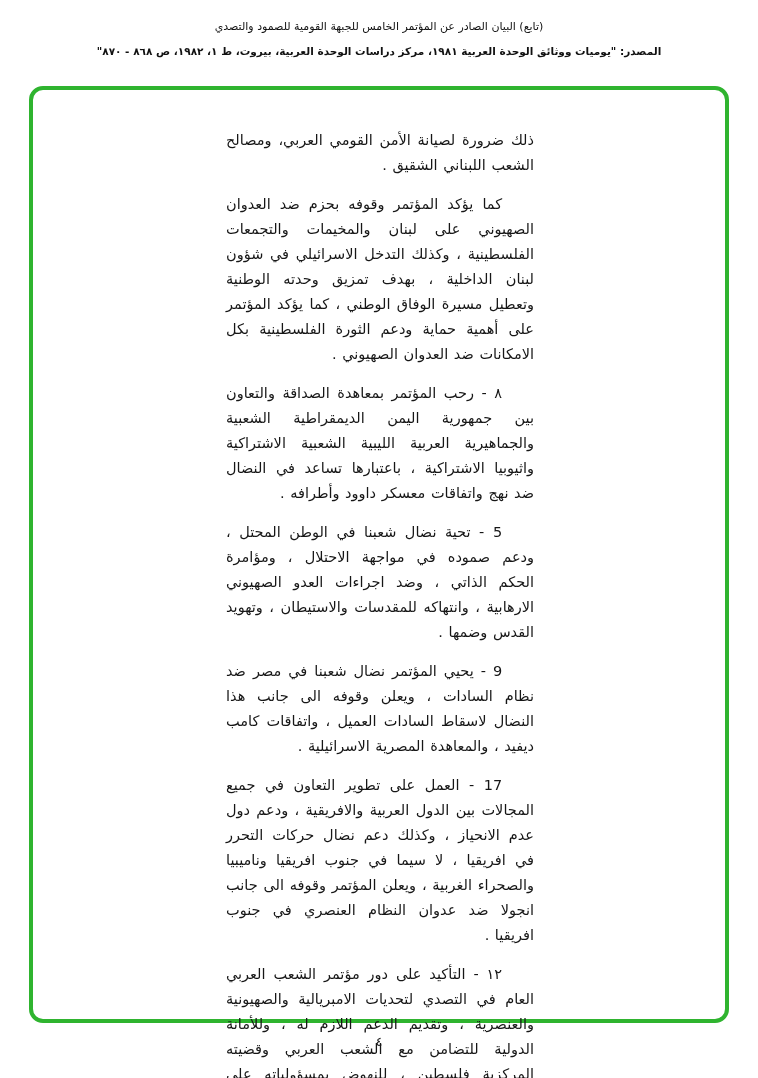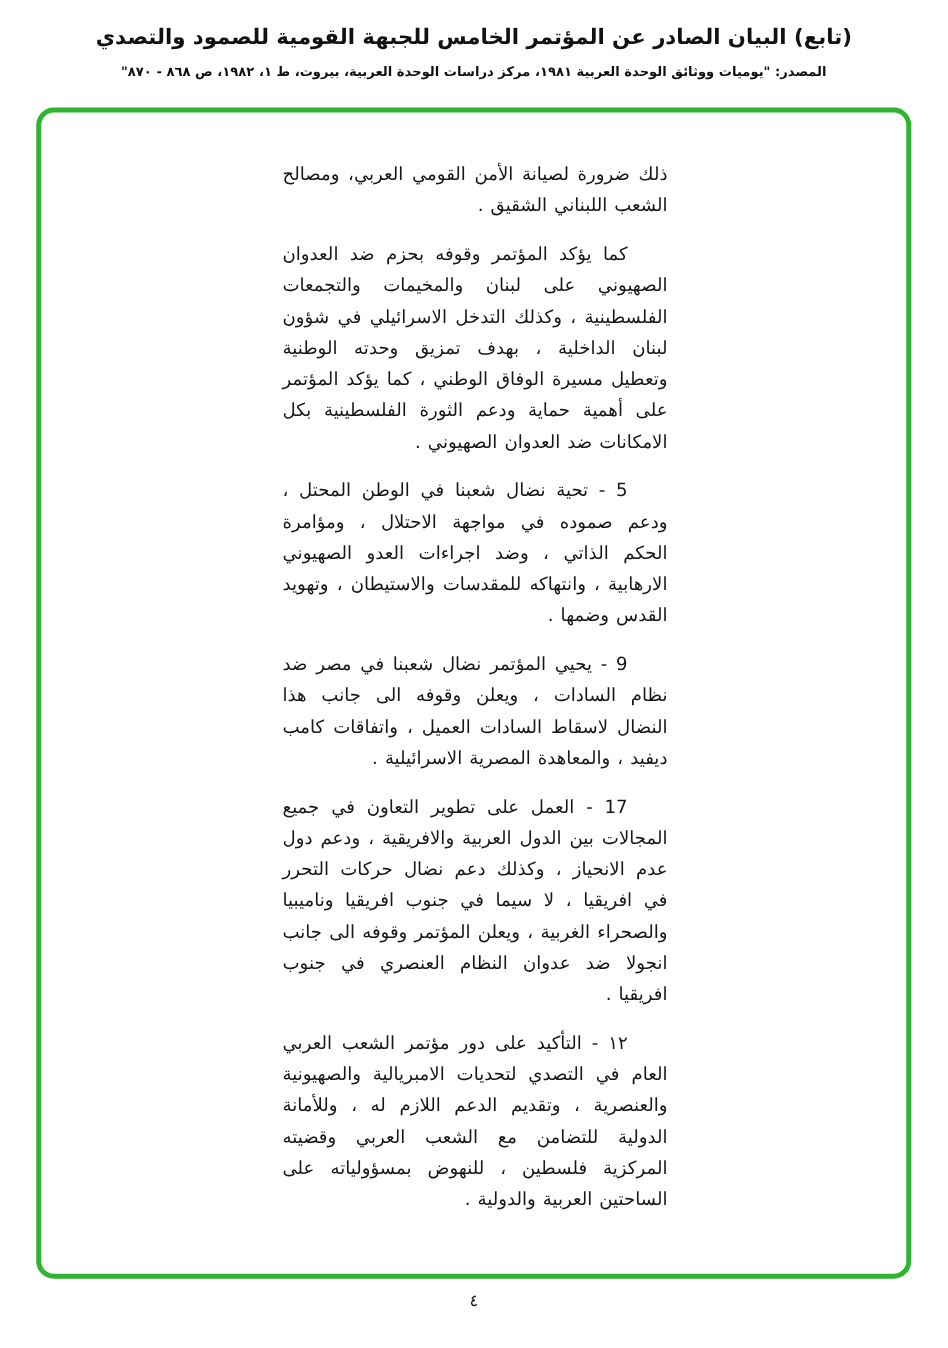--- a/index.html
+++ b/index.html
@@ -22,22 +22,22 @@
   .doc-header {
     position: absolute;
     top: 20px;
     left: 0;
     width: 758px;
     direction: rtl;
     text-align: center;
     color: #111111;
   }
   .doc-title {
-    font-size: 17px;
-    font-weight: bold;
+    font-size: 11px;
+    font-weight: normal;
     letter-spacing: 0;
   }
   .doc-source {
     margin-top: 12px;
     font-size: 10.5px;
     font-weight: bold;
     color: #111111;
   }
 
   
@@ -92,20 +92,21 @@
   <div class="doc-header">
     <div class="doc-title">(تابع) البيان الصادر عن المؤتمر الخامس للجبهة القومية للصمود والتصدي</div>
     <div class="doc-source">المصدر:  "يوميات ووثائق الوحدة العربية ١٩٨١، مركز دراسات الوحدة العربية، بيروت، ط ١، ١٩٨٢، ص ٨٦٨ - ٨٧٠"</div>
   </div>
 
   <div class="green-frame"></div>
 
   <div class="doc-body">
     <p>ذلك ضرورة لصيانة الأمن القومي العربي، ومصالح الشعب اللبناني الشقيق .</p>
     <p class="indent">كما يؤكد المؤتمر وقوفه بحزم ضد العدوان الصهيوني على لبنان والمخيمات والتجمعات الفلسطينية ، وكذلك التدخل الاسرائيلي في شؤون لبنان الداخلية ، بهدف تمزيق وحدته الوطنية وتعطيل مسيرة الوفاق الوطني ، كما يؤكد المؤتمر على أهمية حماية ودعم الثورة الفلسطينية بكل الامكانات ضد العدوان الصهيوني .</p>
+    <p class="indent">٨ - رحب المؤتمر بمعاهدة الصداقة والتعاون بين جمهورية اليمن الديمقراطية الشعبية والجماهيرية العربية الليبية الشعبية الاشتراكية واثيوبيا الاشتراكية ، باعتبارها تساعد في النضال ضد نهج واتفاقات معسكر داوود وأطرافه .</p>
     <p class="indent">5 - تحية نضال شعبنا في الوطن المحتل ، ودعم صموده في مواجهة الاحتلال ، ومؤامرة الحكم الذاتي ، وضد اجراءات العدو الصهيوني الارهابية ، وانتهاكه للمقدسات والاستيطان ، وتهويد القدس وضمها .</p>
     <p class="indent">9 - يحيي المؤتمر نضال شعبنا في مصر ضد نظام السادات ، ويعلن وقوفه الى جانب هذا النضال لاسقاط السادات العميل ، واتفاقات كامب ديفيد ، والمعاهدة المصرية الاسرائيلية .</p>
     <p class="indent">17 - العمل على تطوير التعاون في جميع المجالات بين الدول العربية والافريقية ، ودعم دول عدم الانحياز ، وكذلك دعم نضال حركات التحرر في افريقيا ، لا سيما في جنوب افريقيا وناميبيا والصحراء الغربية ، ويعلن المؤتمر وقوفه الى جانب انجولا ضد عدوان النظام العنصري في جنوب افريقيا .</p>
     <p class="indent">١٢ - التأكيد على دور مؤتمر الشعب العربي العام في التصدي لتحديات الامبريالية والصهيونية والعنصرية ، وتقديم الدعم اللازم له ، وللأمانة الدولية للتضامن مع الشعب العربي وقضيته المركزية فلسطين ، للنهوض بمسؤولياته على الساحتين العربية والدولية .</p>
   </div>
 
   <div class="page-number">٤</div>
 
 </div>
 

